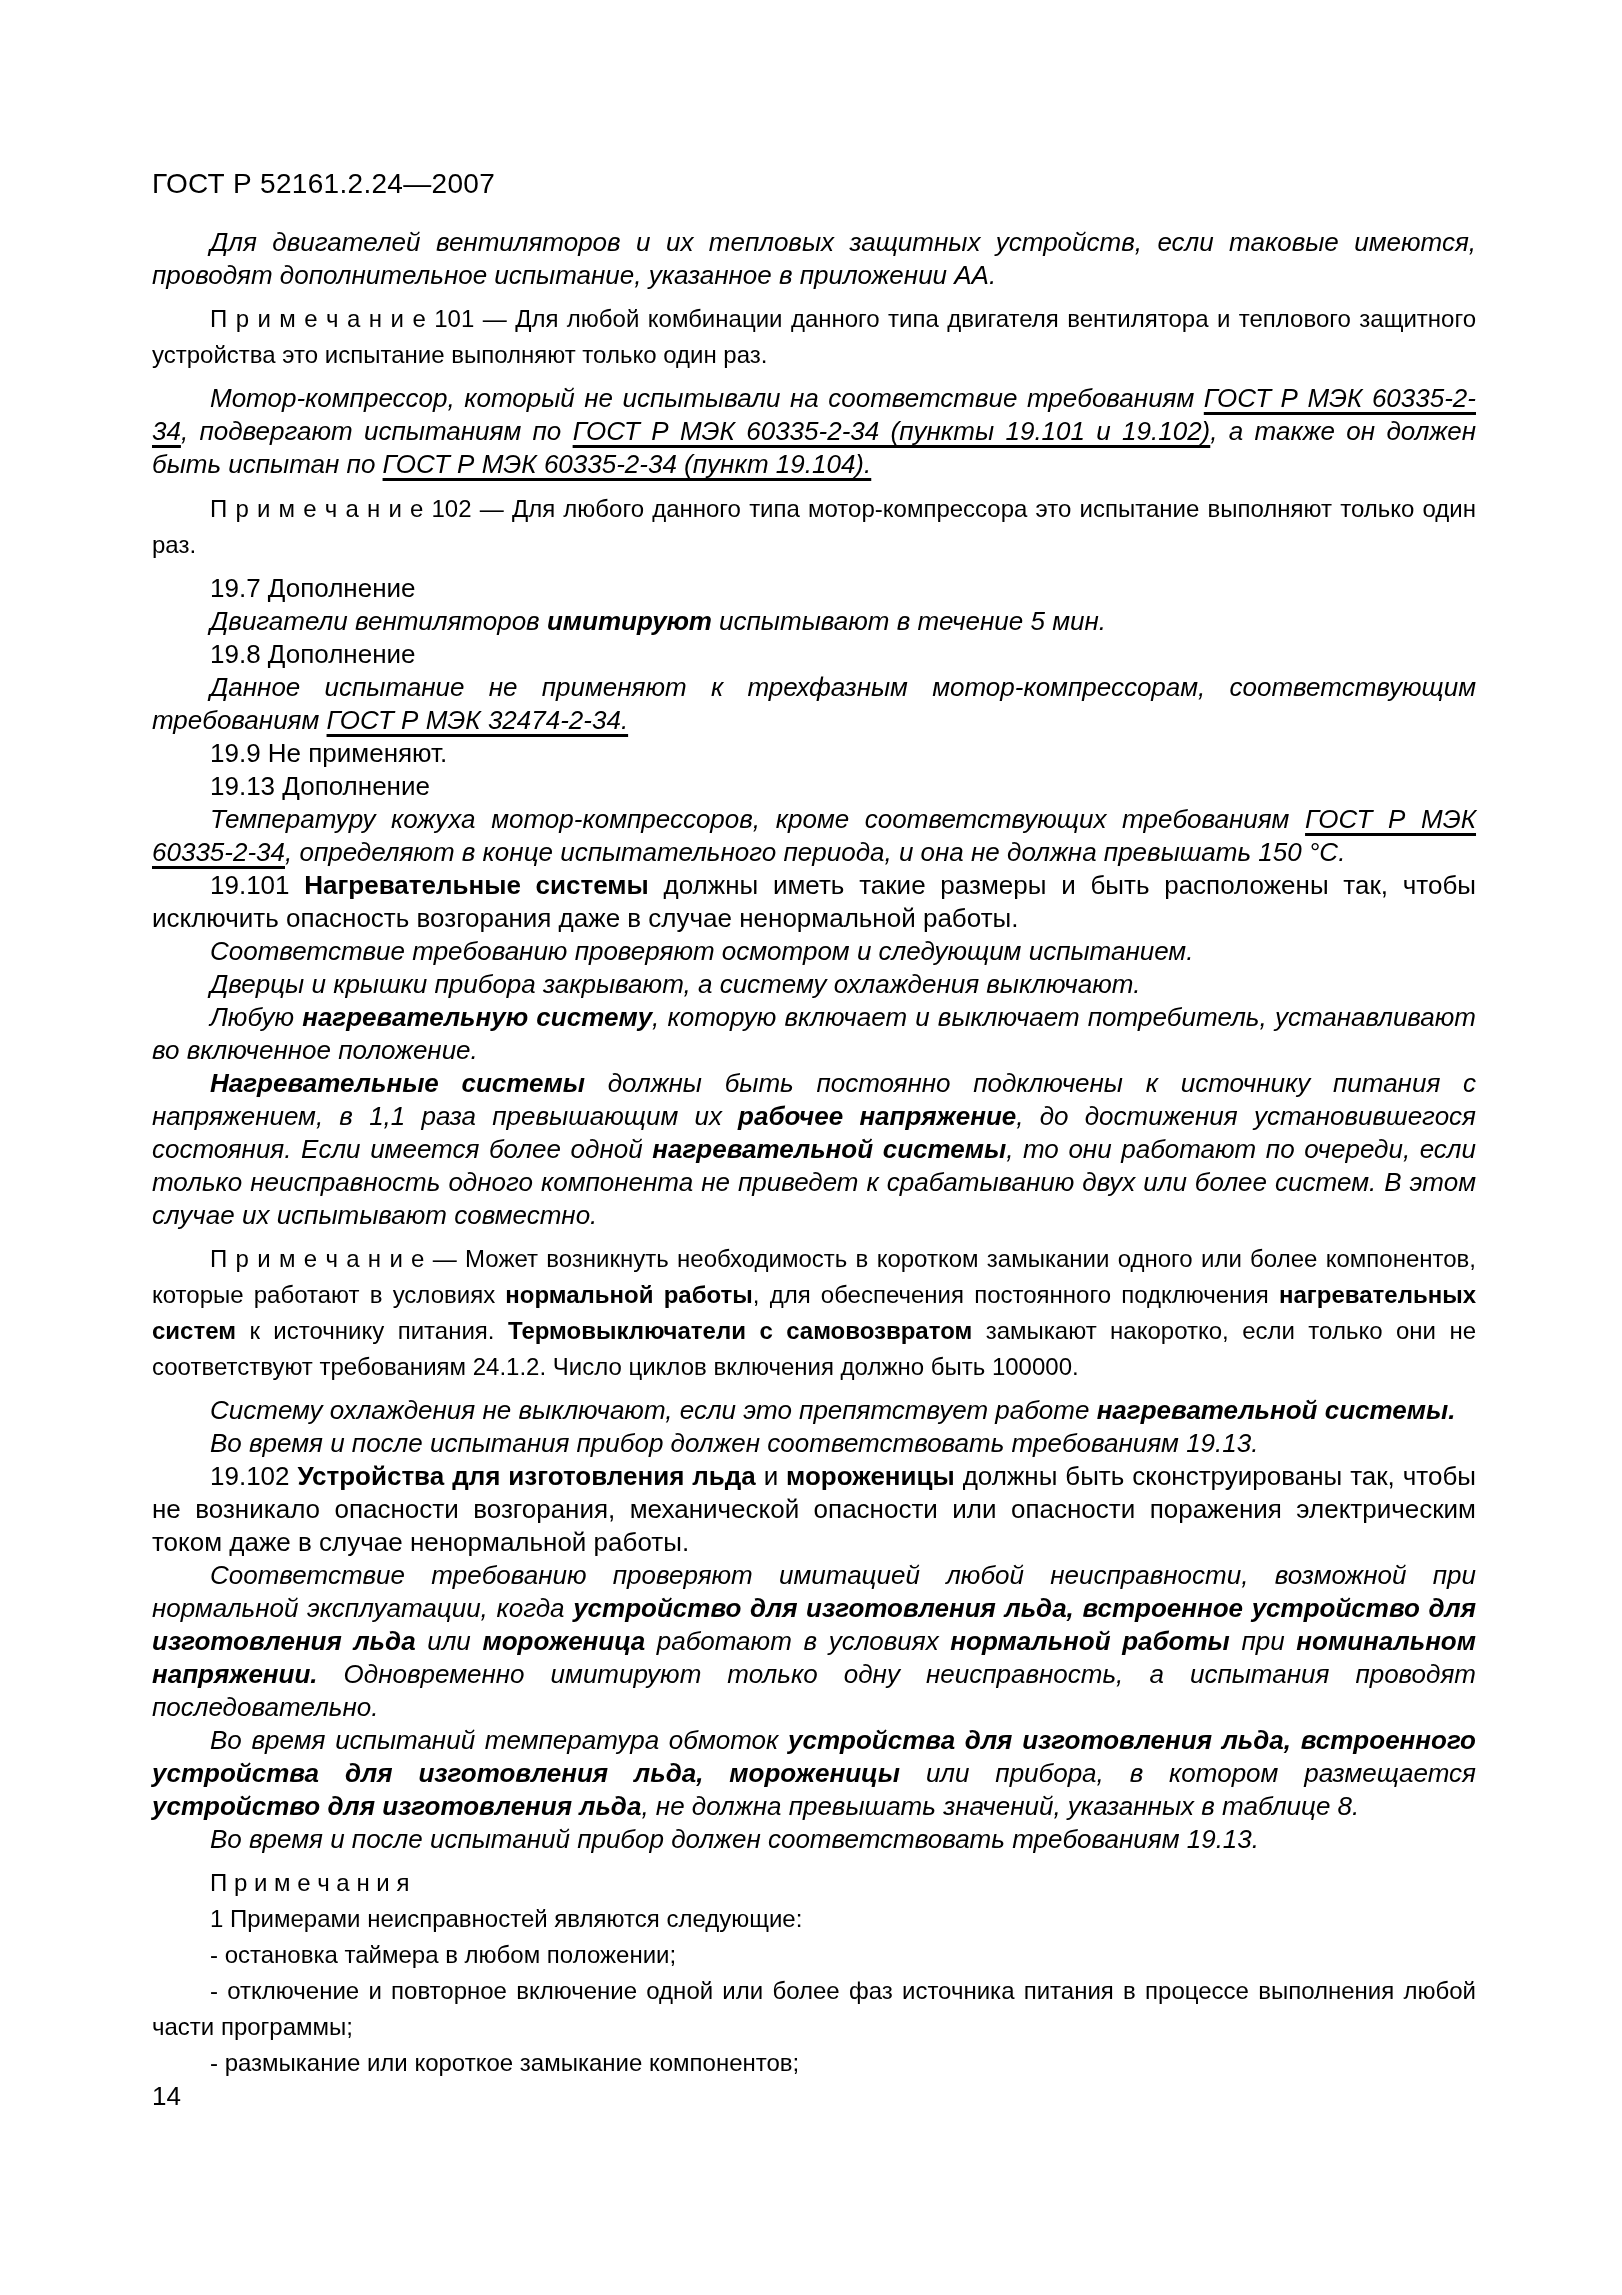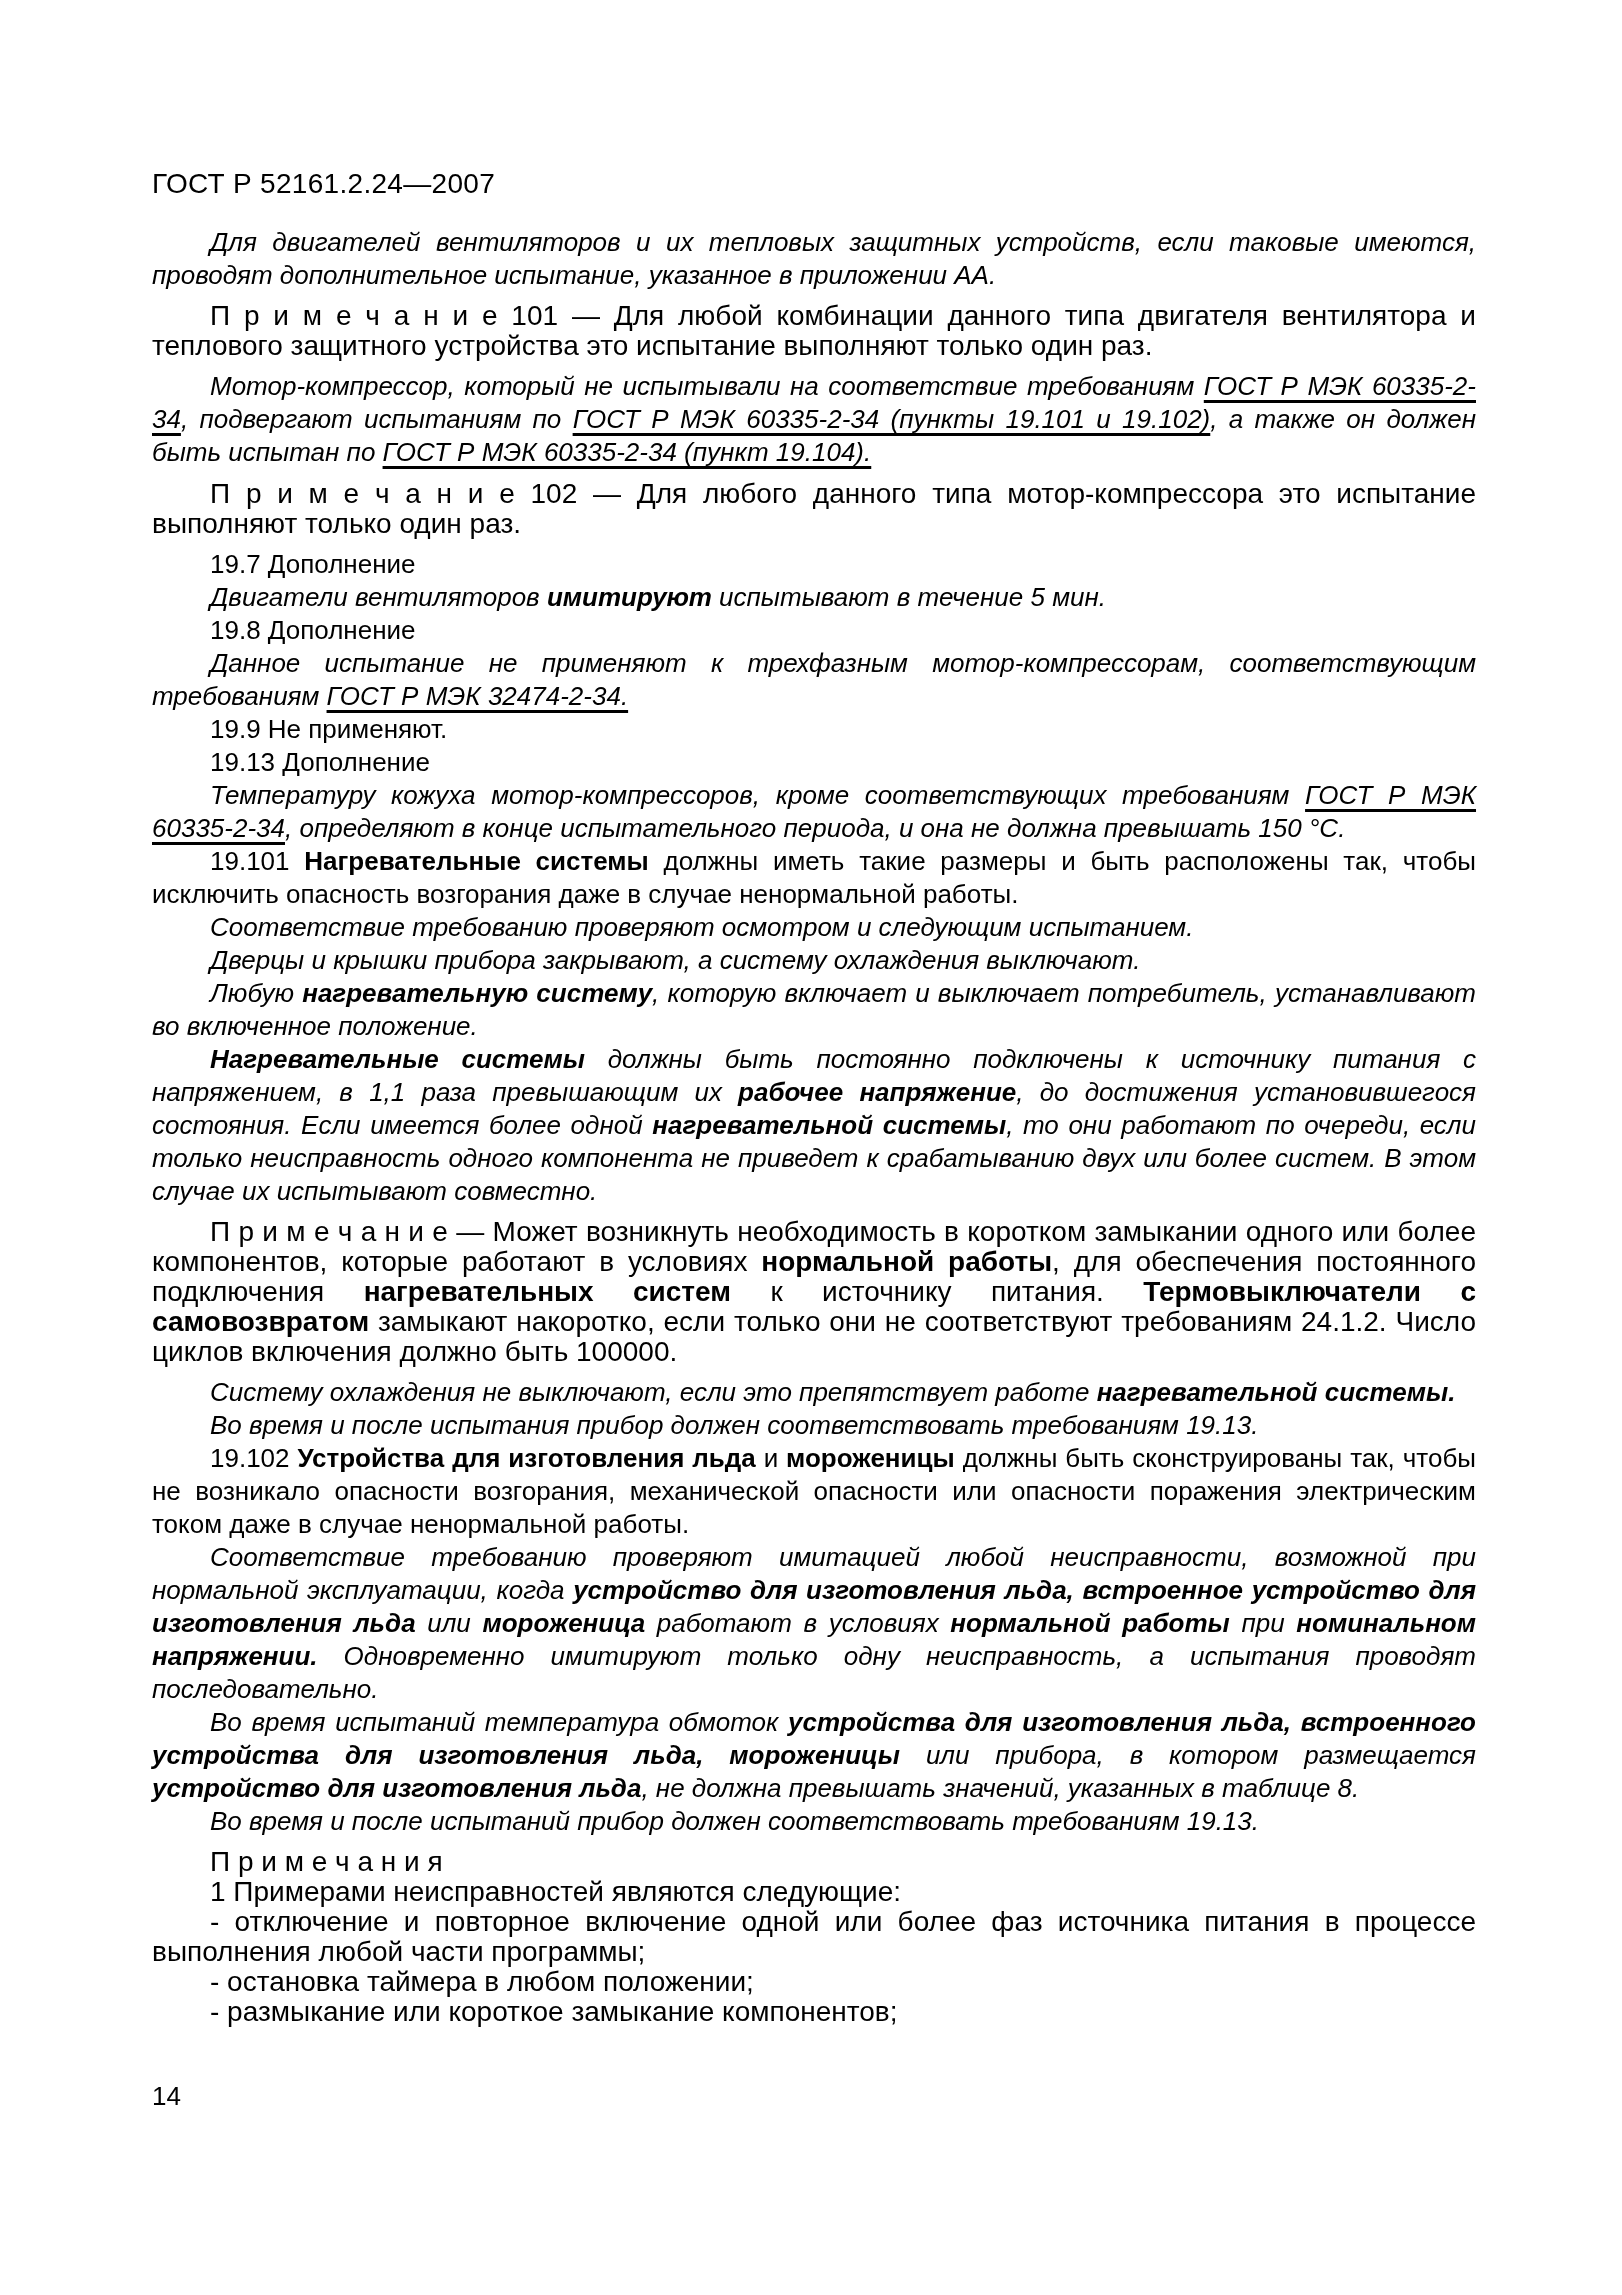--- a/index.html
+++ b/index.html
@@ -21,21 +21,21 @@
     position: absolute; left: 152px; top: 226px; width: 1324px;
   }
   .para {
     margin: 0;
     text-indent: 58px;
     text-align: justify;
     hyphens: none;
   }
   .p-main { font-size: 26px; line-height: 33px; }
   .p-main-italic { font-size: 26px; line-height: 33px; font-style: italic; }
-  .p-note { font-size: 28px; line-height: 30px; }
+  .p-note { font-size: 24px; line-height: 36px; }
   
   .p-note + .p-main, .p-note + .p-main-italic,
   .p-main + .p-note, .p-main-italic + .p-note { margin-top: 9.2px; }
   .seg-b { font-weight: 700; }
   .seg-u {
     text-decoration: underline;
     text-decoration-thickness: 2.6px;
     text-underline-offset: 4.6px;
   }
   .page-number {
@@ -68,20 +68,20 @@
       <p class="para p-main-italic"><span class="seg seg-b">Нагревательные системы</span><span class="seg"> должны быть постоянно подключены к источнику питания с напряжением, в 1,1 раза превышающим их </span><span class="seg seg-b">рабочее напряжение</span><span class="seg">, до достижения установившегося состояния. Если имеется более одной </span><span class="seg seg-b">нагревательной системы</span><span class="seg">, то они работают по очереди, если только неисправность одного компонента не приведет к срабатыванию двух или более систем. В этом случае их испытывают совместно.</span></p>
       <p class="para p-note"><span class="seg">П р и м е ч а н и е — Может возникнуть необходимость в коротком замыкании одного или более компонентов, которые работают в условиях </span><span class="seg seg-b">нормальной работы</span><span class="seg">, для обеспечения постоянного подключения </span><span class="seg seg-b">нагревательных систем</span><span class="seg"> к источнику питания. </span><span class="seg seg-b">Термовыключатели с самовозвратом</span><span class="seg"> замыкают накоротко, если только они не соответствуют требованиям 24.1.2. Число циклов включения должно быть 100000.</span></p>
       <p class="para p-main-italic"><span class="seg">Систему охлаждения не выключают, если это препятствует работе </span><span class="seg seg-b">нагревательной системы.</span></p>
       <p class="para p-main-italic"><span class="seg">Во время и после испытания прибор должен соответствовать требованиям 19.13.</span></p>
       <p class="para p-main"><span class="seg">19.102 </span><span class="seg seg-b">Устройства для изготовления льда</span><span class="seg"> и </span><span class="seg seg-b">мороженицы</span><span class="seg"> должны быть сконструированы так, чтобы не возникало опасности возгорания, механической опасности или опасности поражения электрическим током даже в случае ненормальной работы.</span></p>
       <p class="para p-main-italic"><span class="seg">Соответствие требованию проверяют имитацией любой неисправности, возможной при нормальной эксплуатации, когда </span><span class="seg seg-b">устройство для изготовления льда, встроенное устройство для изготовления льда</span><span class="seg"> или </span><span class="seg seg-b">мороженица</span><span class="seg"> работают в условиях </span><span class="seg seg-b">нормальной работы</span><span class="seg"> при </span><span class="seg seg-b">номинальном напряжении.</span><span class="seg"> Одновременно имитируют только одну неисправность, а испытания проводят последовательно.</span></p>
       <p class="para p-main-italic"><span class="seg">Во время испытаний температура обмоток </span><span class="seg seg-b">устройства для изготовления льда, встроенного устройства для изготовления льда, мороженицы</span><span class="seg"> или прибора, в котором размещается </span><span class="seg seg-b">устройство для изготовления льда</span><span class="seg">, не должна превышать значений, указанных в таблице 8.</span></p>
       <p class="para p-main-italic"><span class="seg">Во время и после испытаний прибор должен соответствовать требованиям 19.13.</span></p>
       <p class="para p-note"><span class="seg">П р и м е ч а н и я</span></p>
       <p class="para p-note"><span class="seg">1 Примерами неисправностей являются следующие:</span></p>
+      <p class="para p-note"><span class="seg">- остановка таймера в любом положении;</span></p>
       <p class="para p-note"><span class="seg">- отключение и повторное включение одной или более фаз источника питания в процессе выполнения любой части программы;</span></p>
-      <p class="para p-note"><span class="seg">- остановка таймера в любом положении;</span></p>
       <p class="para p-note"><span class="seg">- размыкание или короткое замыкание компонентов;</span></p>
     </div>
 
   <div class="page-number">14</div>
 </div>
 
 
 </body></html>

